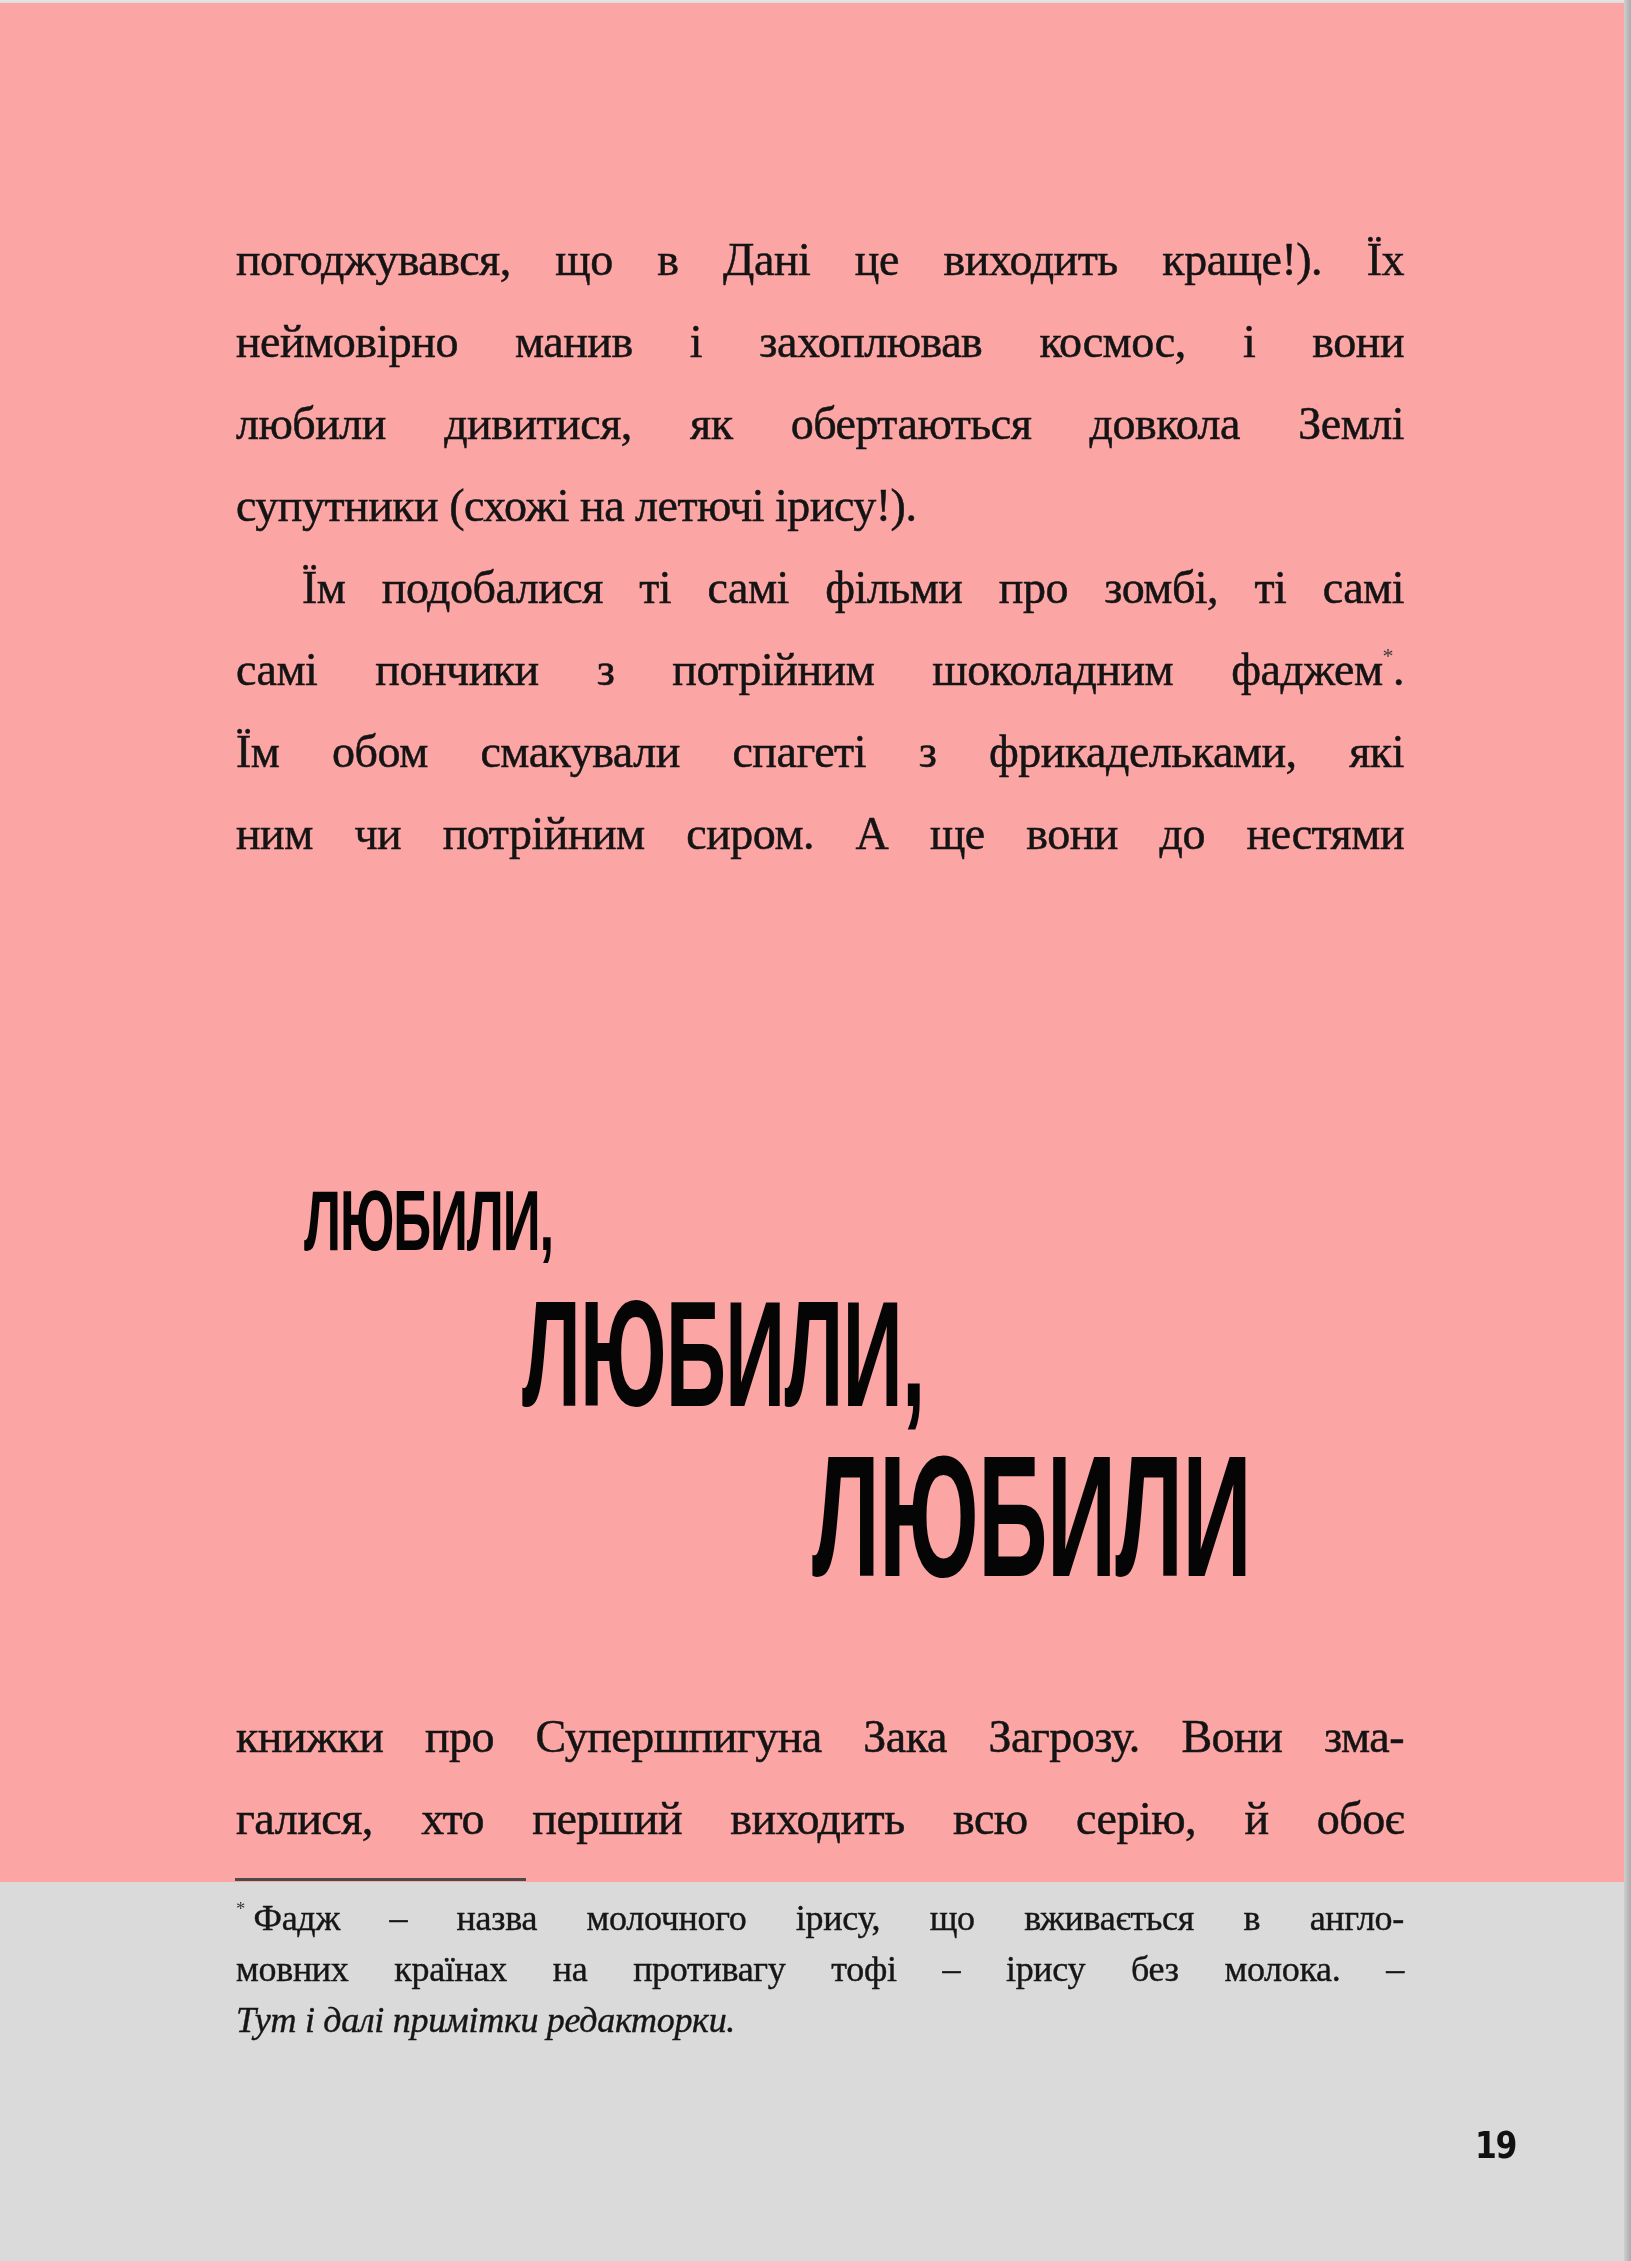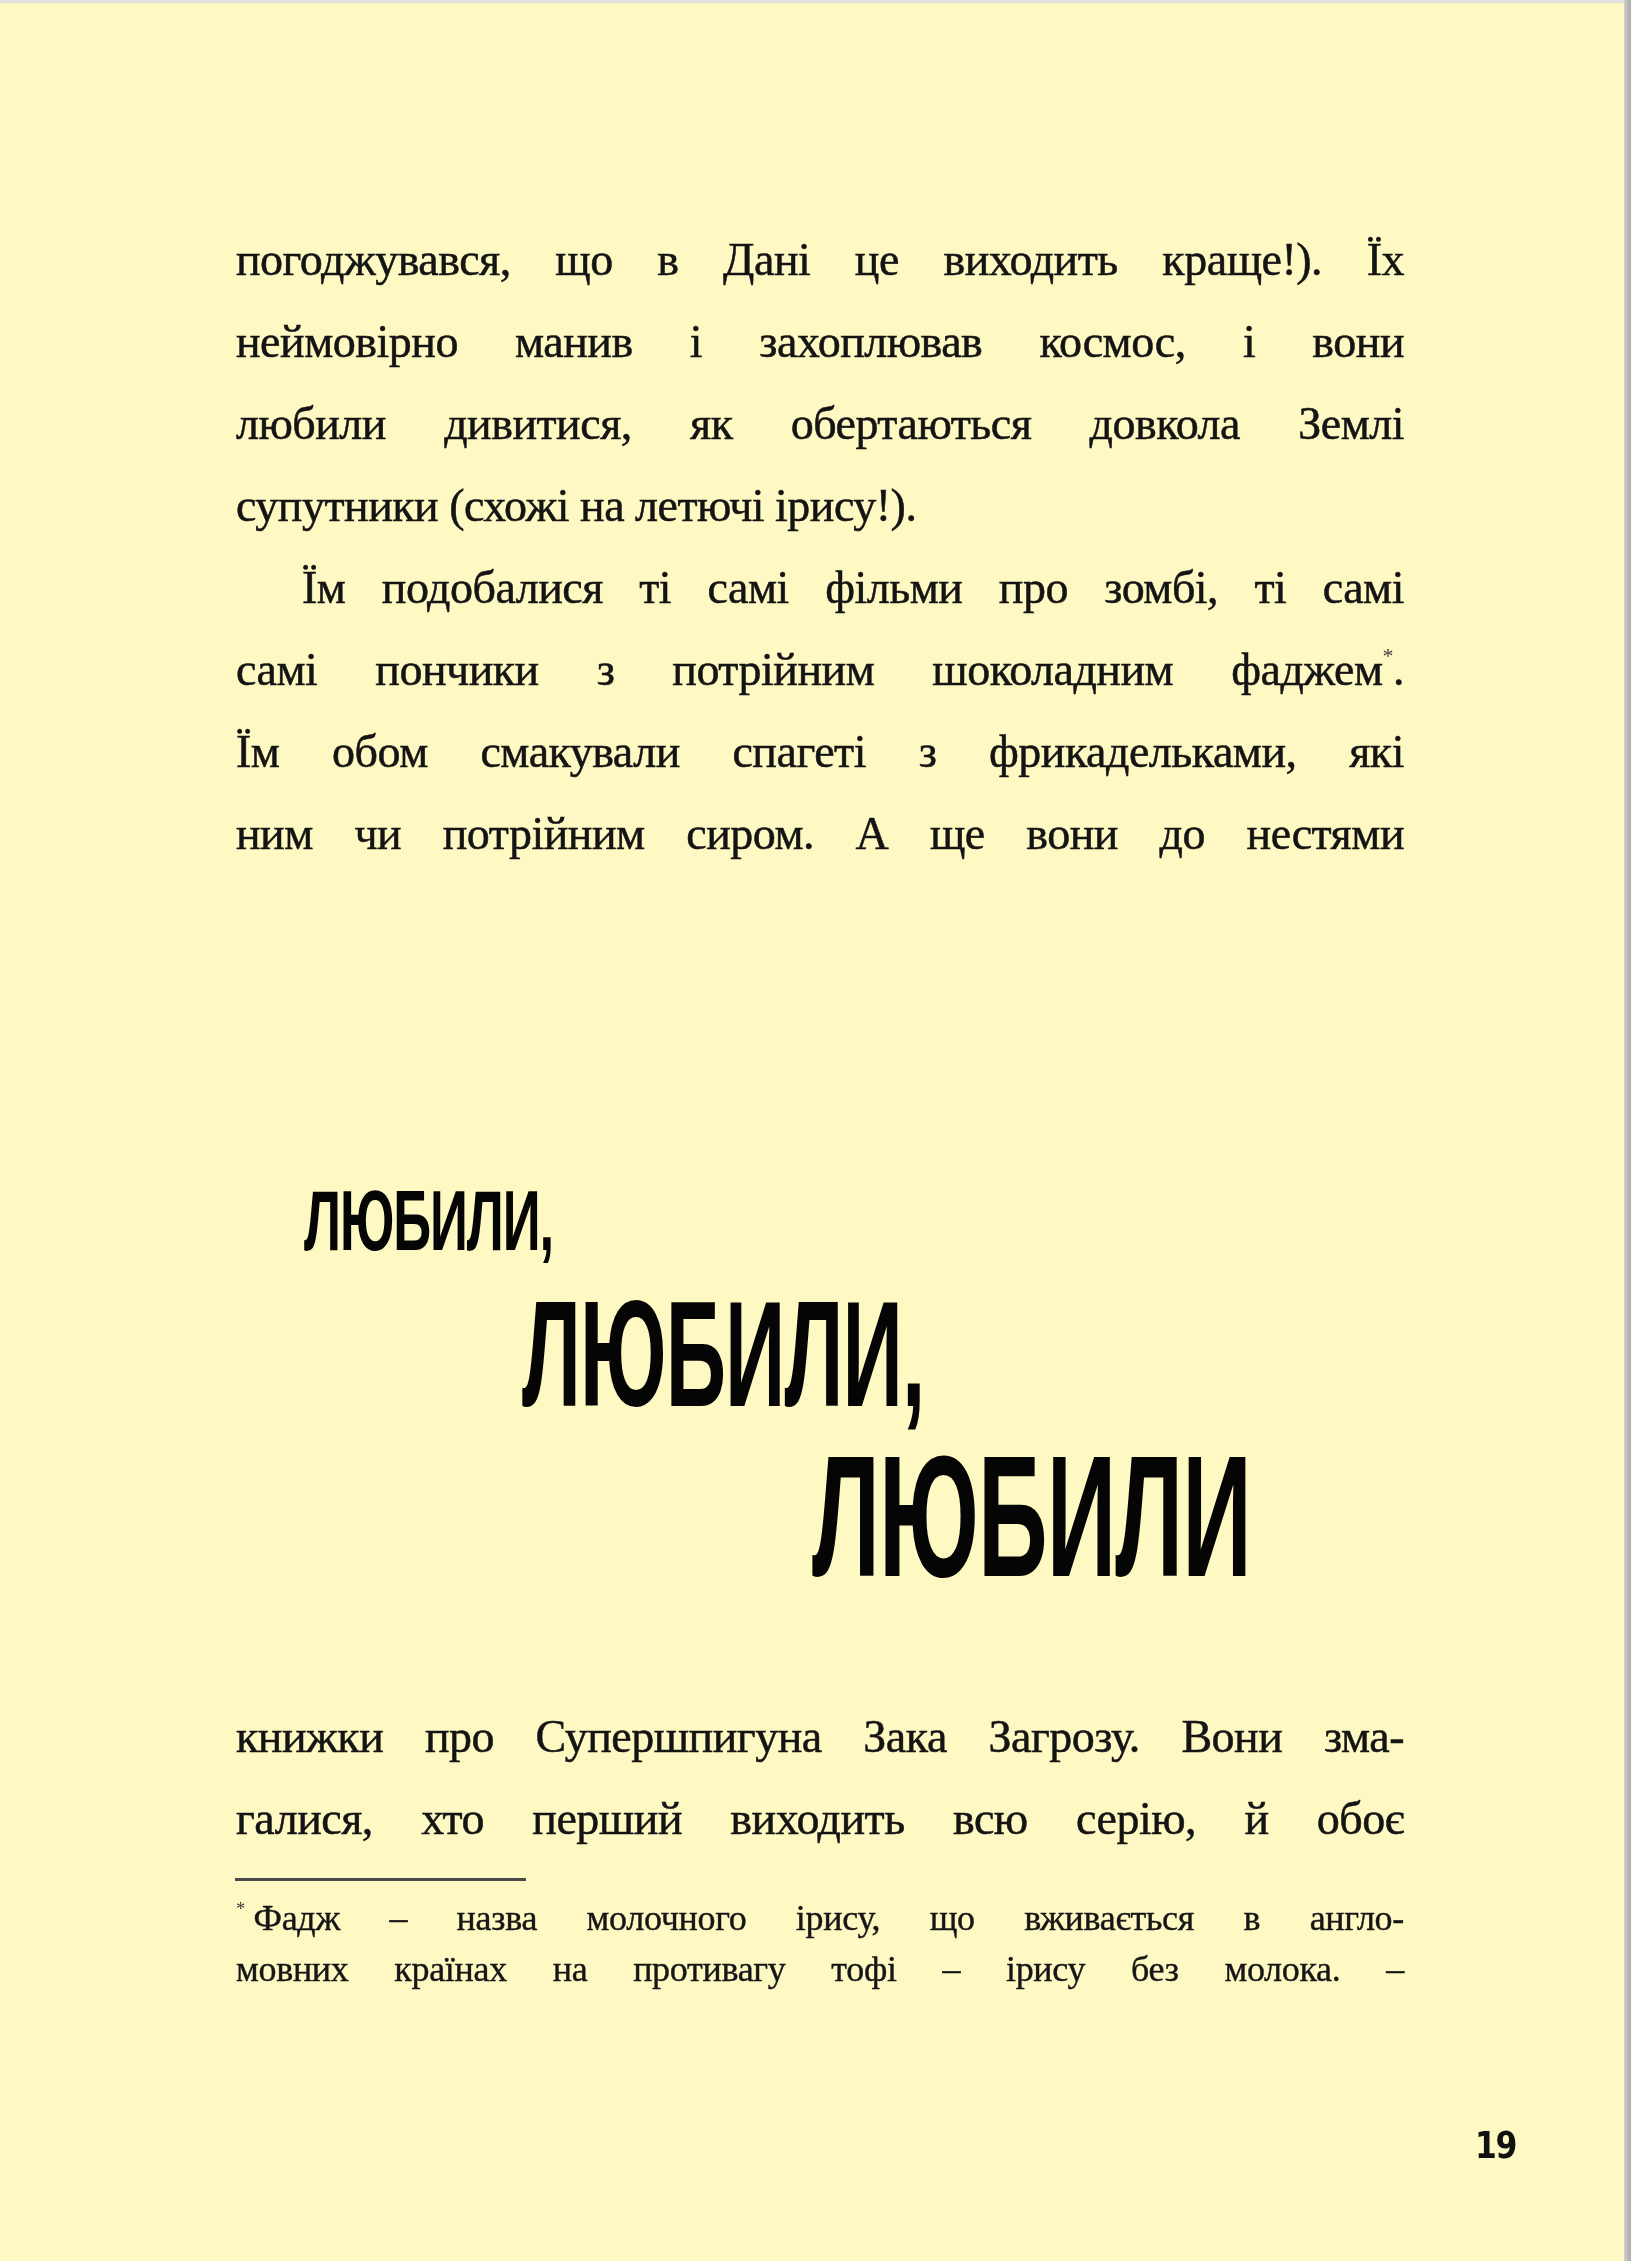--- a/index.html
+++ b/index.html
@@ -10,22 +10,22 @@
       width: 1632px;
       height: 2261px;
       background: #dadada;
       position: relative;
       overflow: hidden;
     }
     .page {
       position: absolute;
       left: 0; top: 0;
       width: 1632px;
-      height: 2261px;
-      background: #fef9c3;
+      height: 1882px;
+      background: #fca5a5;
     }
     .page-edge {
       position: absolute;
       top: 0; right: 0;
       width: 7.6px;
       height: 2261px;
       background: linear-gradient(to right, #cfcfcf, #b5b5b5 60%, #a8a8a8);
     }
     .page-top-edge {
       position: absolute;
@@ -174,17 +174,18 @@
   <div class="body-text block-lower">
     <span class="line">книжки про Супершпигуна Зака Загрозу. Вони зма-</span>
     <span class="line">галися, хто перший виходить всю серію, й обоє</span>
   </div>
 
   <div class="footnote-rule"></div>
 
   <div class="footnote">
     <span class="line"><span class="fn-mark">*</span><span>Фадж – назва молочного ірису, що вживається в англо-</span></span>
     <span class="line">мовних країнах на противагу тофі – ірису без молока. –</span>
+    <span class="line last italic">Тут і далі примітки редакторки.</span>
   </div>
 
   <div class="page-number">19</div>
 </div>
 
 
 </body></html>

